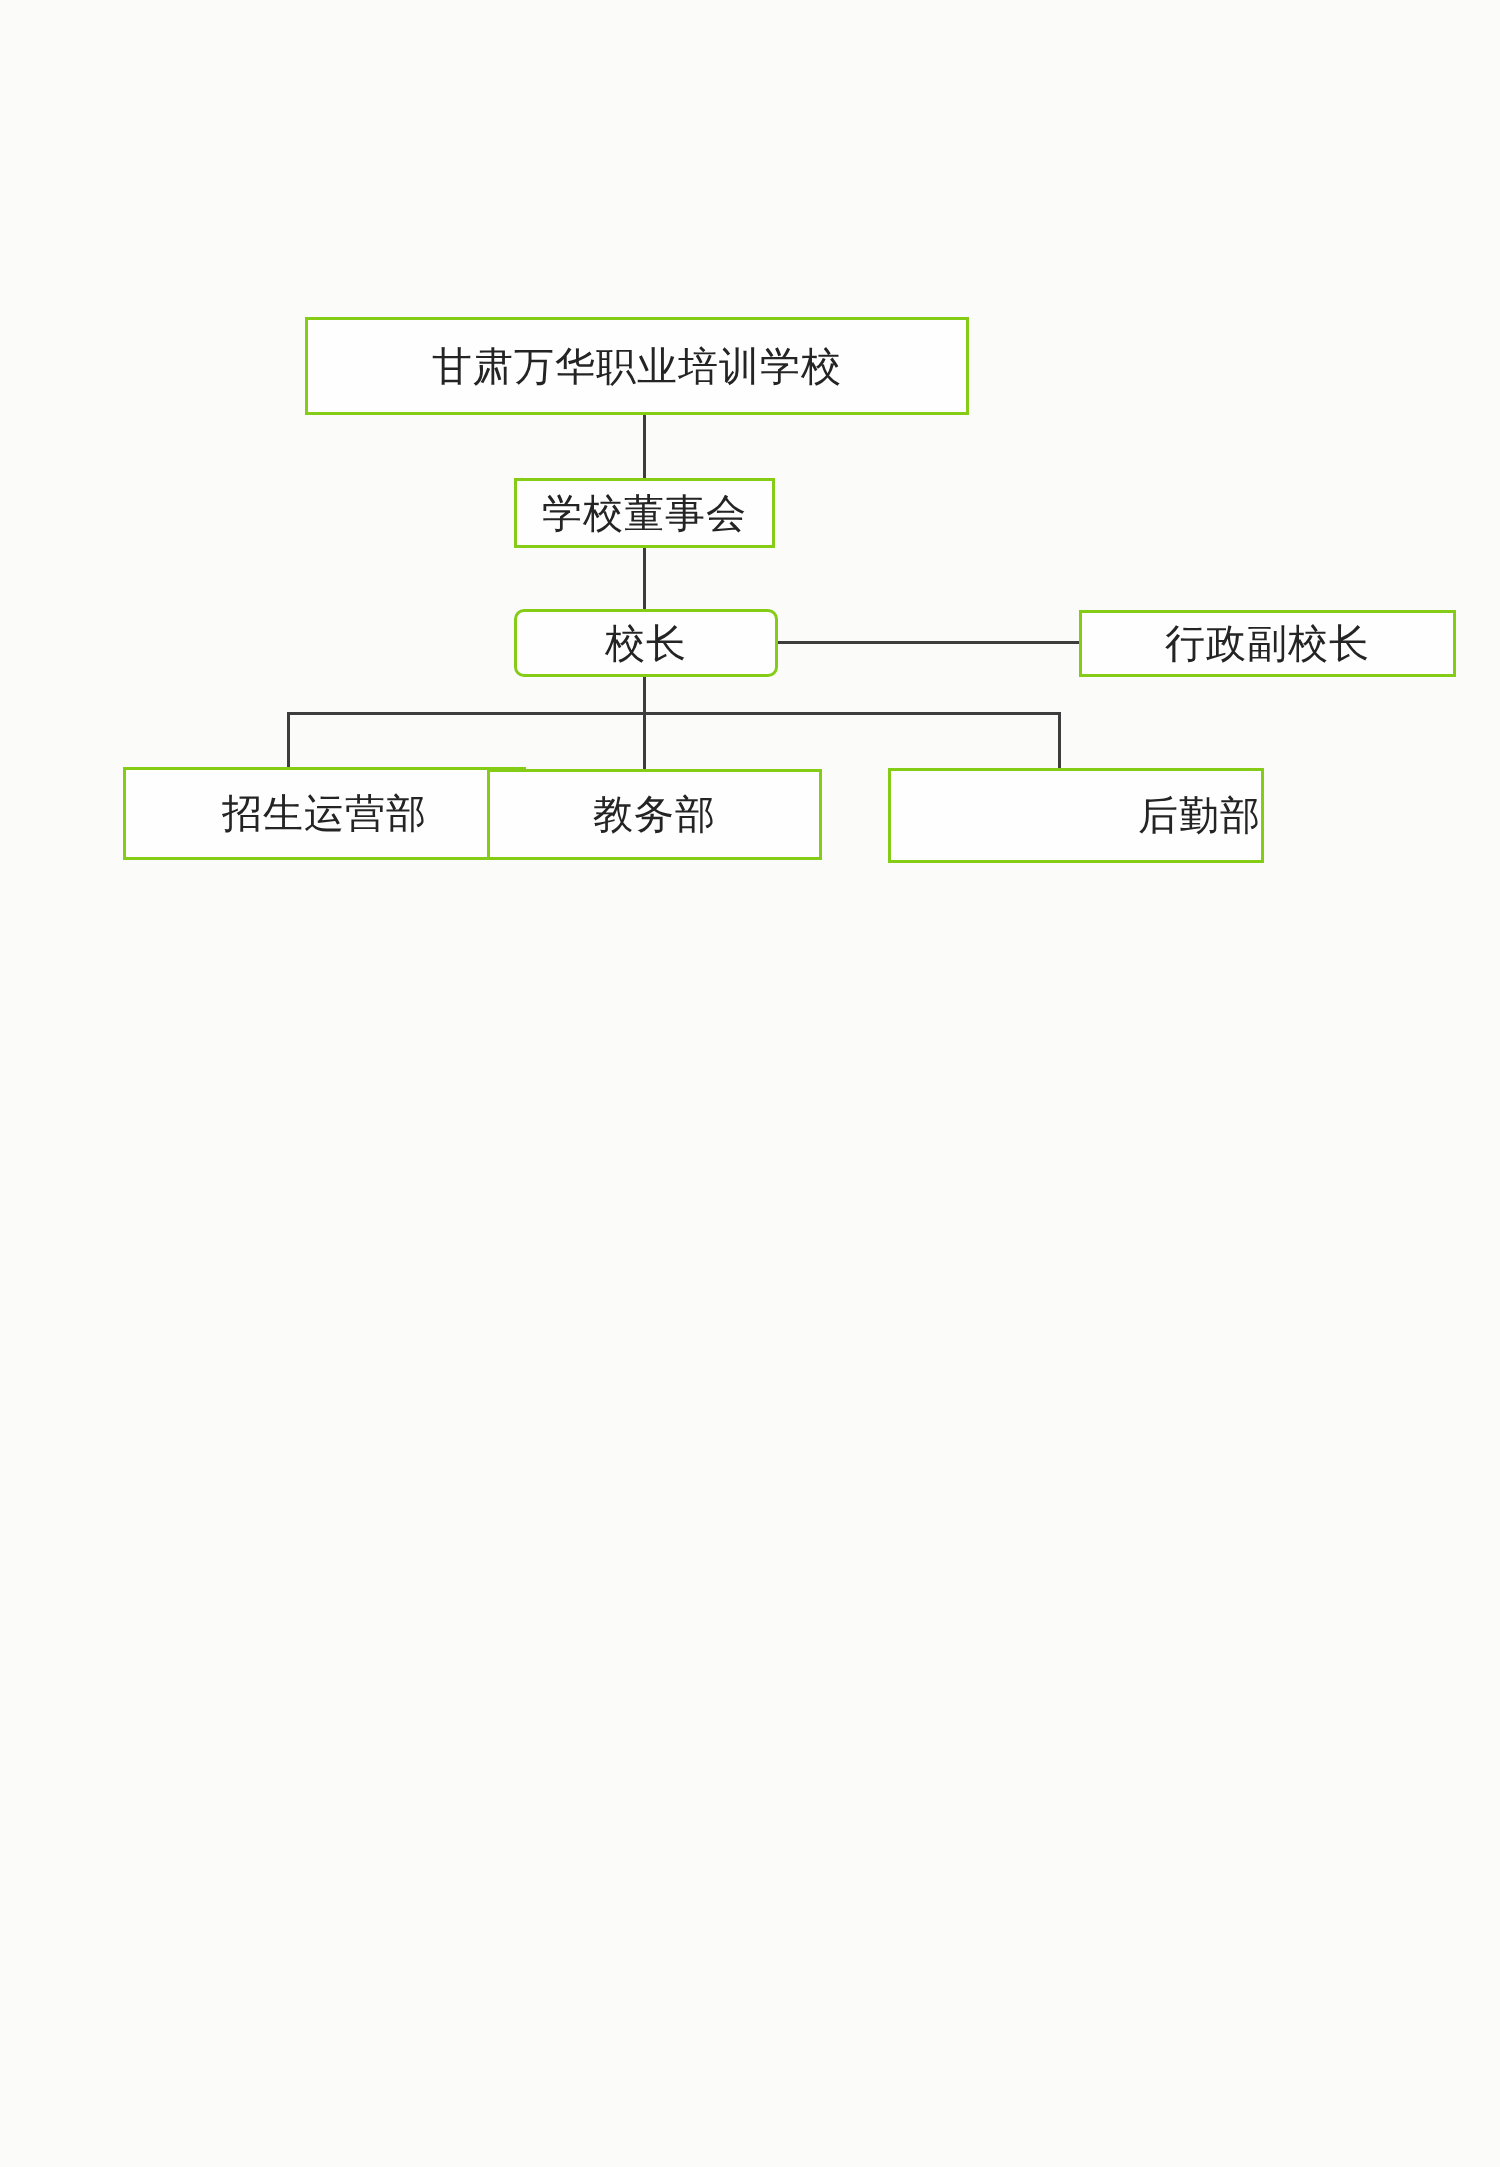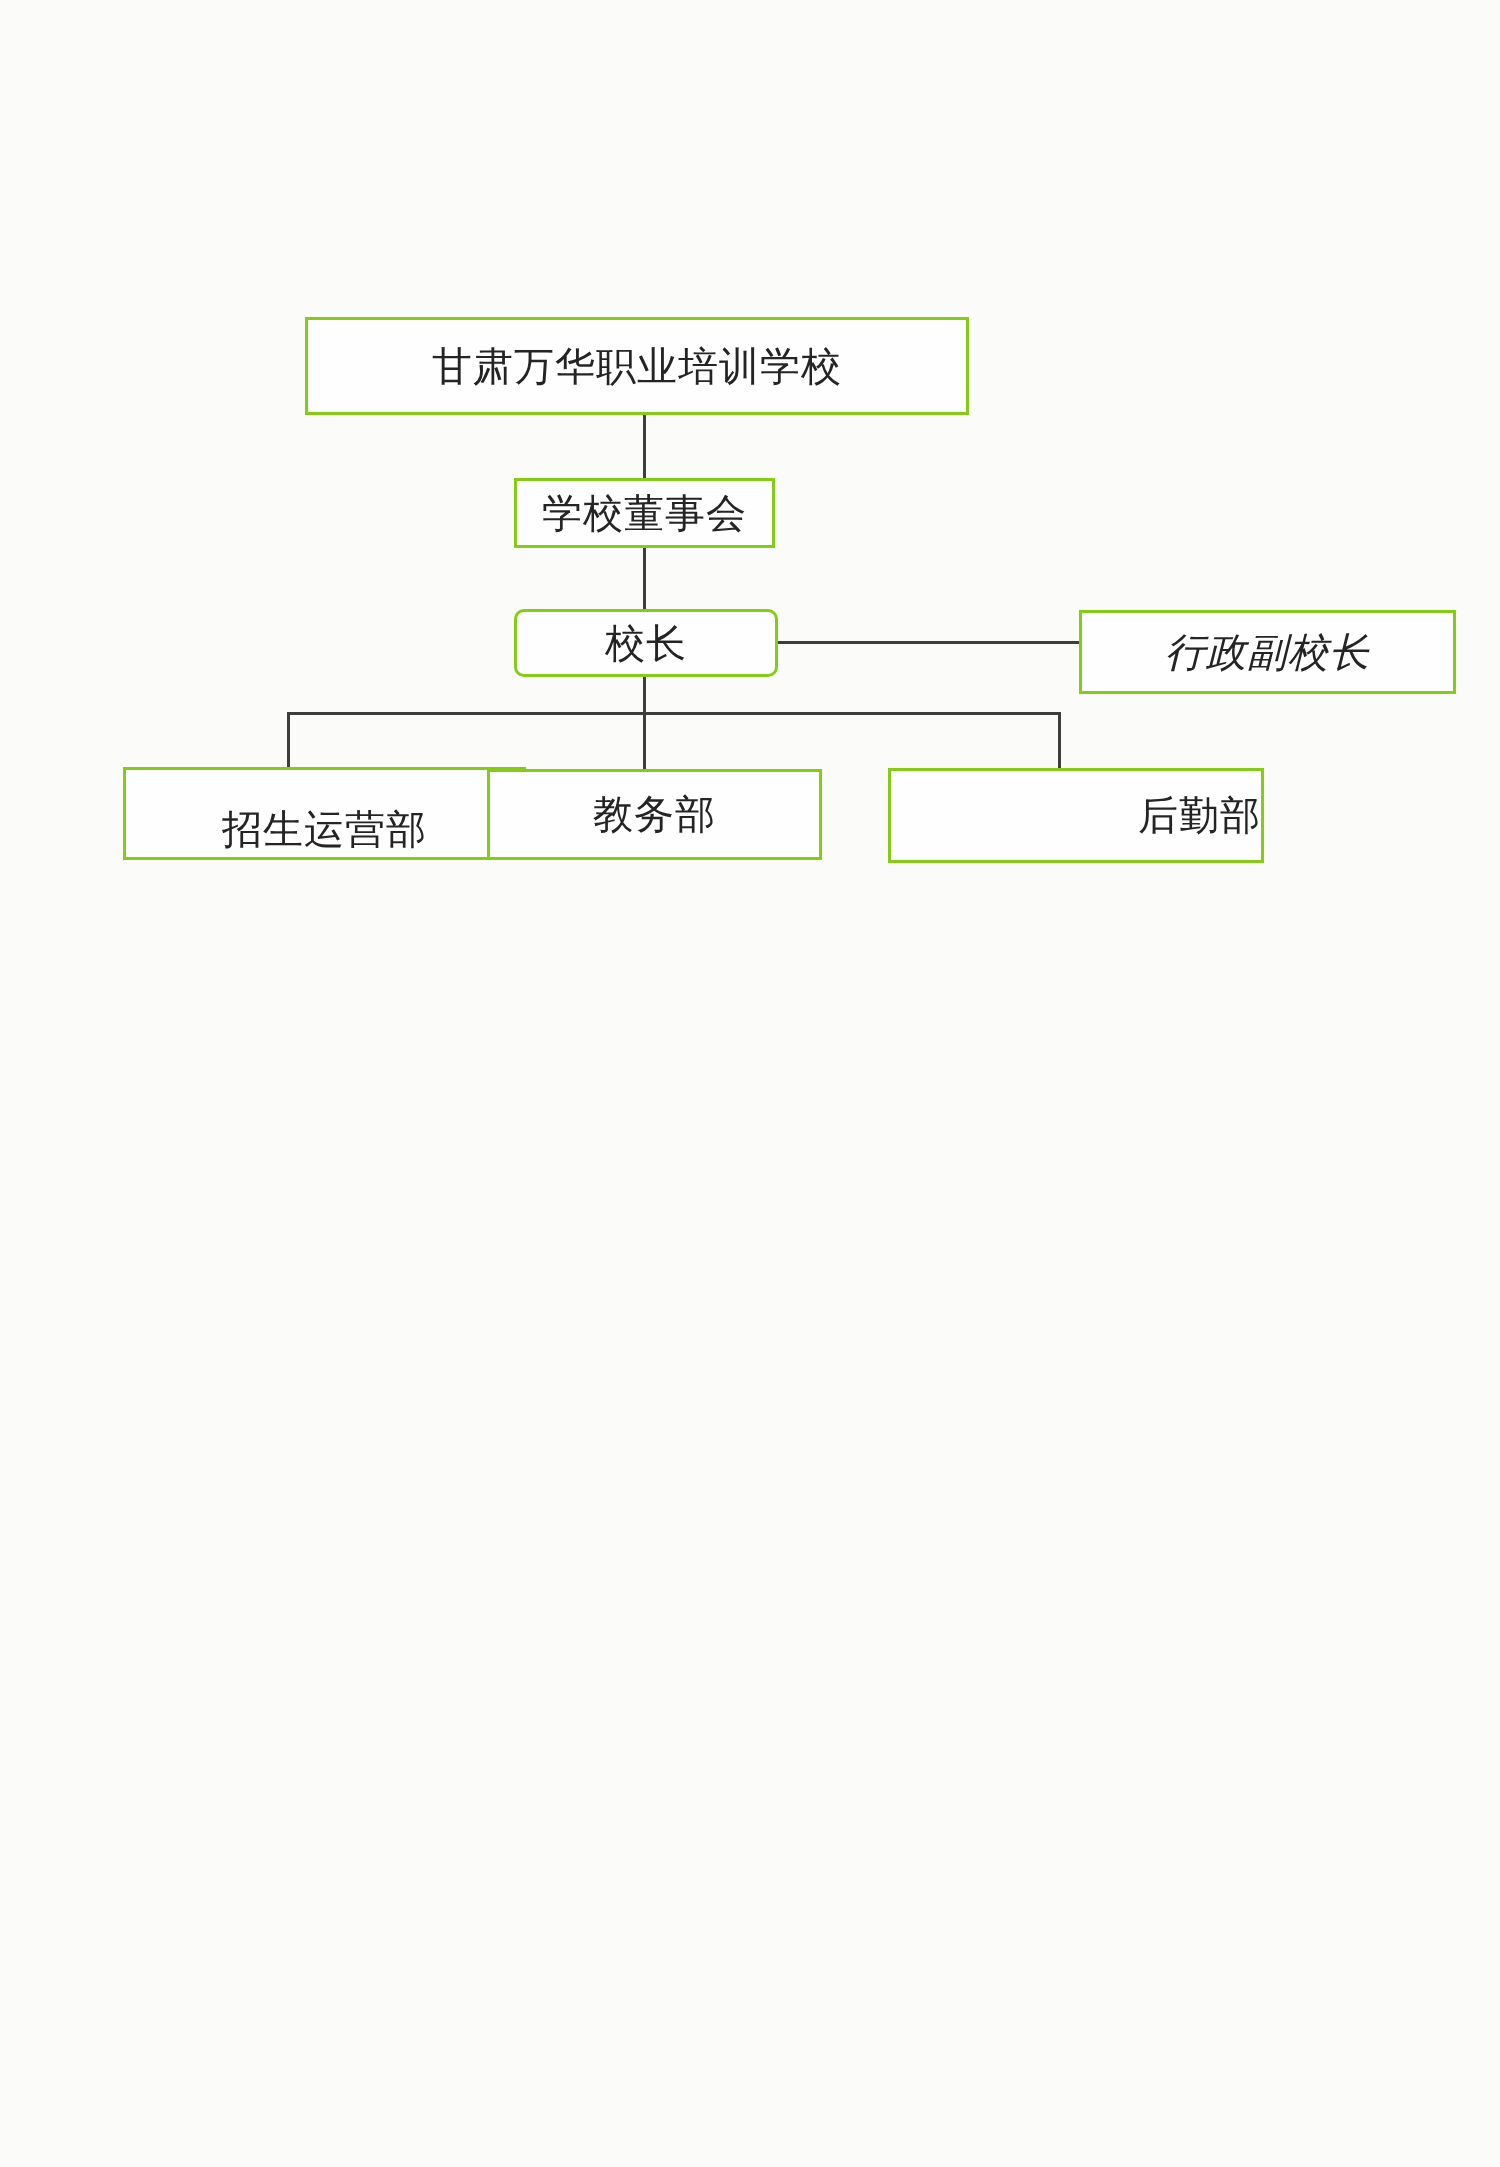--- a/index.html
+++ b/index.html
@@ -30,22 +30,22 @@
   }
   .line {
     position: absolute;
     background: #3d3d3d;
   }
 
   
   .n-school     { left: 305px;  top: 317px; width: 664px; height: 98px; }
   .n-board      { left: 514px;  top: 478px; width: 261px; height: 70px; }
   .n-principal  { left: 514px;  top: 609px; width: 264px; height: 68px; border-radius: 10px; }
-  .n-vice       { left: 1079px; top: 610px; width: 377px; height: 84px; font-style: italic; }
-  .n-admissions { left: 123px;  top: 767px; width: 403px; height: 93px; align-items: flex-end; }
+  .n-vice       { left: 1079px; top: 610px; width: 377px; height: 67px; }
+  .n-admissions { left: 123px;  top: 767px; width: 403px; height: 93px; }
   .n-academic   { left: 487px;  top: 769px; width: 335px; height: 91px; }
   .n-logistics  { left: 888px;  top: 768px; width: 376px; height: 95px; justify-content: flex-end; }
 
   
   .l-school-board    { left: 643px;  top: 414px; width: 3px;   height: 65px; }
   .l-board-principal { left: 643px;  top: 547px; width: 3px;   height: 63px; }
   .l-principal-vice  { left: 777px;  top: 641px; width: 303px; height: 3px;  }
   .l-principal-down  { left: 643px;  top: 676px; width: 3px;   height: 94px; }
   .l-distribution    { left: 287px;  top: 712px; width: 774px; height: 3px;  }
   .l-drop-left       { left: 287px;  top: 712px; width: 3px;   height: 56px; }

